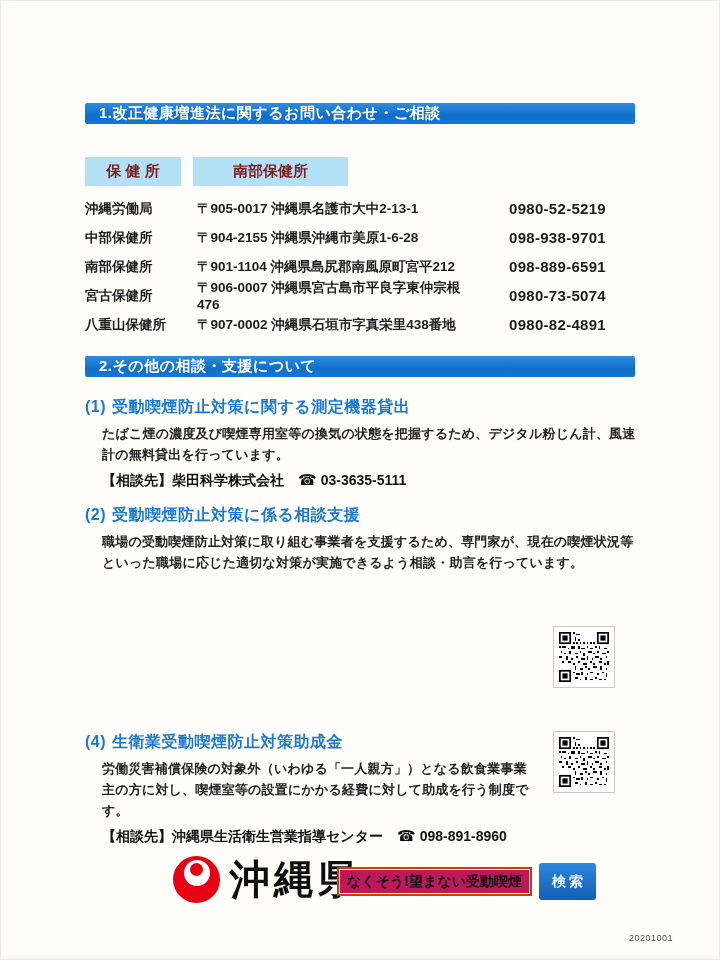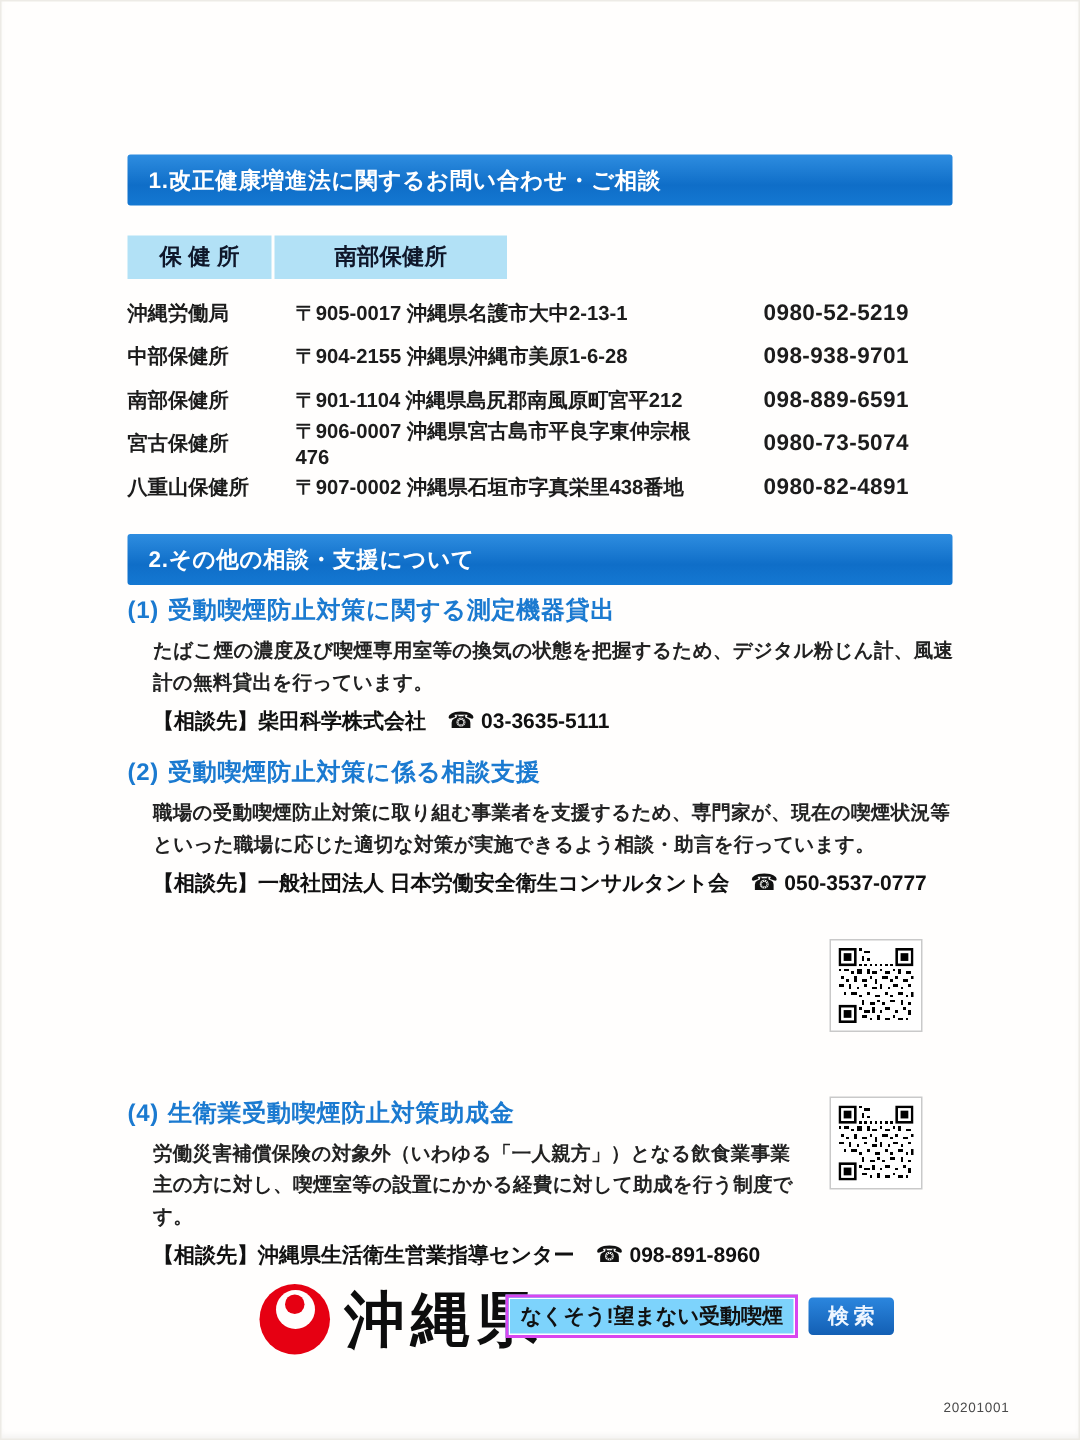--- a/index.html
+++ b/index.html
@@ -3,30 +3,30 @@
 <meta charset="utf-8">
 <style>
   html,body{margin:0;padding:0;background:#ffffff;}
   .page{
     position:relative;width:720px;height:960px;background:#fffefd;overflow:hidden;
     font-family:"Liberation Sans","DejaVu Sans",sans-serif;color:#1c1c1c;
     box-shadow:inset 0 0 0 1px #edebe6, inset 0 -3px 4px rgba(0,0,0,0.05);
   }
   
   .banner{
-    position:absolute;left:85px;width:550px;height:34px;box-sizing:border-box;
+    position:absolute;left:85px;width:550px;height:21px;box-sizing:border-box;
     background:linear-gradient(180deg,#2e8de0 0%,#0f6ec8 60%,#1478d2 100%);
     border-radius:2px;color:#fff;font-weight:bold;font-size:15px;
     display:flex;align-items:center;padding-left:14px;letter-spacing:0.5px;
   }
   #banner1{top:103px;}
   #banner2{top:356px;}
   
   .ph-table{position:absolute;left:85px;top:157px;width:550px;}
-  .ph-head{display:flex;height:29px;background:#b2e1f6;font-weight:bold;font-size:15px;color:#0f172a;}
+  .ph-head{display:flex;height:29px;background:#b2e1f6;font-weight:bold;font-size:15px;color:#7f1d1d;gap:10px;}
   .ph-head .c{display:flex;align-items:center;justify-content:center;box-sizing:border-box;}
   .c1{width:96px;}
   .c2{width:295px;margin-left:2px;}
   .c3{width:155px;margin-left:2px;}
   .ph-head .c1,.ph-head .c2,.ph-head .c3{background:#b2e1f6;}
   .ph-head{background:transparent;}
   .ph-body{margin-top:8px;}
   .ph-row{display:flex;height:29px;align-items:center;font-weight:bold;}
   .ph-row .c1{font-size:13.5px;justify-content:flex-start;}
   .ph-row .c2{font-size:13.5px;justify-content:flex-start;padding-left:14px;box-sizing:border-box;}
@@ -51,24 +51,24 @@
   #qr2{left:553px;top:731px;}
   .qr svg{width:100%;height:100%;display:block;}
   
   .footer{position:absolute;left:0;top:848px;width:720px;height:60px;}
   .logo{position:absolute;left:173px;top:4px;display:flex;align-items:center;}
   .mark{position:relative;width:47px;height:47px;background:#e60012;border-radius:50%;}
   .mark .inner-white{position:absolute;left:10.5px;top:4px;width:26px;height:26px;background:#fffefd;border-radius:50%;}
   .mark .inner-dot{position:absolute;left:17px;top:7px;width:13px;height:13px;background:#e60012;border-radius:50%;}
   .logo-text{margin-left:10px;font-size:40px;font-weight:bold;color:#0d0d0d;letter-spacing:4px;}
   .search-wrap{position:absolute;left:337px;top:15px;display:flex;align-items:center;}
-  .search-box{box-sizing:border-box;height:29px;border:2px solid #d946ef;background:#7dd3fc;
+  .search-box{box-sizing:border-box;height:29px;border:2px solid #c2410c;background:#be185d;
     display:flex;align-items:center;padding:0 8px;font-size:14px;font-weight:bold;color:#111;
     box-shadow:inset 0 0 0 1px #fff;}
-  .search-btn{box-sizing:border-box;height:25px;margin-left:7px;background:linear-gradient(180deg,#2b86de,#135fb4);
+  .search-btn{box-sizing:border-box;height:37px;margin-left:7px;background:linear-gradient(180deg,#2b86de,#135fb4);
     color:#eef6ff;font-size:14px;font-weight:bold;letter-spacing:3px;border:none;border-radius:3px;
     padding:0 10px 0 13px;display:flex;align-items:center;cursor:pointer;}
   .doc-number{position:absolute;left:629px;top:933px;font-size:9px;color:#4a4a4a;letter-spacing:0.5px;}
 </style>
 </head>
 <body>
 
 <div class="page">
 
   <div class="banner" id="banner1">
@@ -121,23 +121,20 @@
     <div class="contact">
       <span>【相談先】</span><span>柴田科学株式会社</span><span class="tel-icon">☎</span><span>03-3635-5111</span>
     </div>
   </div>
 
   <div class="item" id="item2">
     <div class="item-heading">
       <span class="no">(2)</span><span>受動喫煙防止対策に係る相談支援</span>
     </div>
     <div class="item-body">職場の受動喫煙防止対策に取り組む事業者を支援するため、専門家が、現在の喫煙状況等といった職場に応じた適切な対策が実施できるよう相談・助言を行っています。</div>
-    <div class="contact">
-      <span>【相談先】</span><span>一般社団法人 日本労働安全衛生コンサルタント会</span><span class="tel-icon">☎</span><span>050-3537-0777</span>
-    </div>
   </div>
 
 
   <div class="item" id="item4">
     <div class="item-heading">
       <span class="no">(4)</span><span>生衛業受動喫煙防止対策助成金</span>
     </div>
     <div class="item-body narrow">労働災害補償保険の対象外（いわゆる「一人親方」）となる飲食業事業主の方に対し、喫煙室等の設置にかかる経費に対して助成を行う制度です。</div>
     <div class="contact">
       <span>【相談先】</span><span>沖縄県生活衛生営業指導センター</span><span class="tel-icon">☎</span><span>098-891-8960</span>

